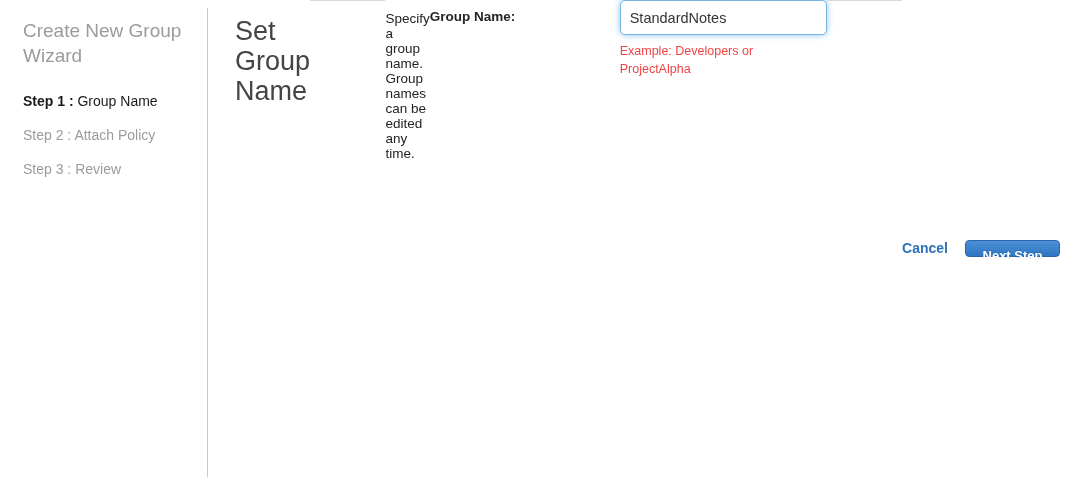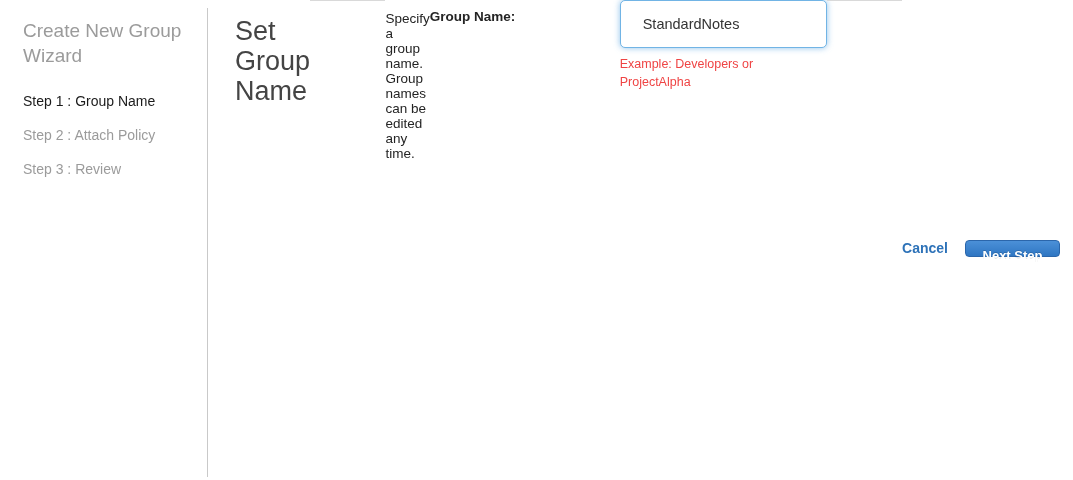--- a/index.html
+++ b/index.html
@@ -28,21 +28,21 @@
   }
   .steps { margin-top: 26px; }
   .step {
     font-size: 14px;
     color: #9b9b9b;
     margin-bottom: 19px;
     line-height: 15px;
     white-space: nowrap;
   }
   .step.active { color: #1b1b1b; }
-  .step.active .step-prefix { font-weight: normal; }
+  .step.active .step-prefix { font-weight: bold; }
 
   
   .v-divider {
     width: 1px;
     flex: 0 0 1px;
     background: #c9c9c9;
     margin: 8px 0 3px 0;
   }
 
   
@@ -78,22 +78,22 @@
     flex: 0 0 150px;
     text-align: left;
     font-size: 13.5px;
     font-weight: bold;
     color: #242424;
     padding-top: 9px;
   }
   .field-col { margin-left: 40px; }
   .text-input {
     width: 207px;
-    height: 48px;
-    padding: 4px 22px;
+    height: 35px;
+    padding: 4px 9px;
     font-family: "Liberation Sans", sans-serif;
     font-size: 14.5px;
     color: #333333;
     border: 1px solid #71b4e5;
     border-radius: 5px;
     outline: none;
     box-shadow: 0 0 6px rgba(104, 174, 228, 0.75);
   }
   .hints { margin-top: 7px; }
   .hint {

